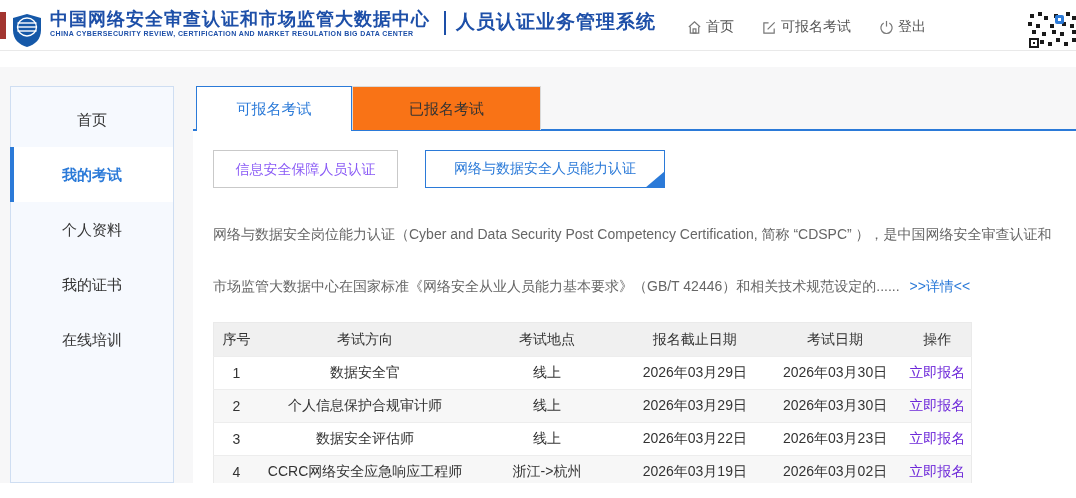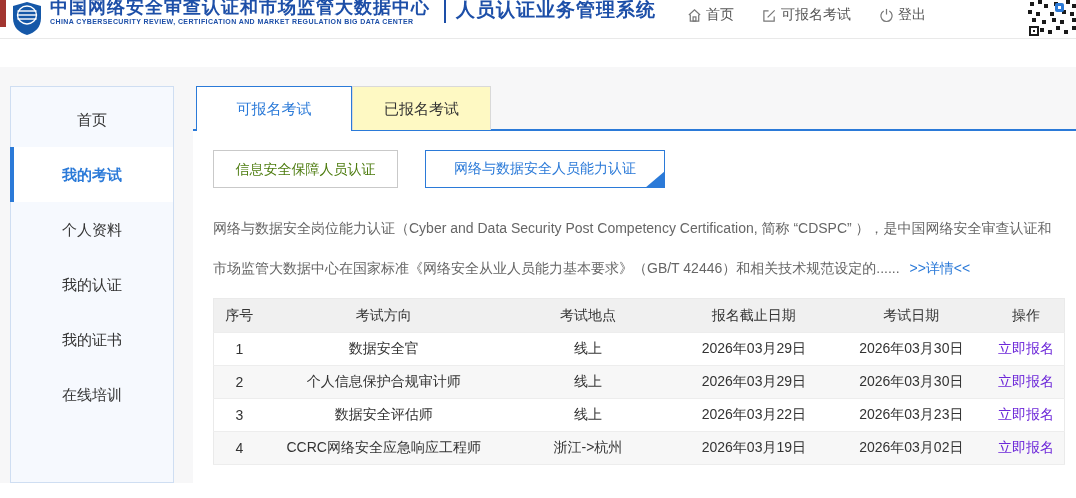--- a/index.html
+++ b/index.html
@@ -2,21 +2,21 @@
 <html><head>
 <meta charset="utf-8">
 <style>
   * { margin:0; padding:0; box-sizing:border-box; }
   html,body { width:1076px; height:498px; }
   body {
     font-family:"Liberation Sans","DejaVu Sans",sans-serif;
     background:#fff; position:relative; overflow:hidden; color:#333;
   }
   
-  .header { position:absolute; left:0; top:0; width:1076px; height:39px;
+  .header { position:absolute; left:0; top:12px; width:1076px; height:39px;
     background:#fff; border-bottom:1px solid #e9e9e9; }
   .red-strip { position:absolute; left:0; top:0; width:6px; height:27px; background:#a23530; }
   .brand { position:absolute; left:12px; top:-3px; display:flex; align-items:flex-start; }
   .logo { margin-top:4px; }
   .brand-text { margin-left:8px; }
   .org-title { font-size:18px; font-weight:bold; color:#1d4fa8; letter-spacing:1px; line-height:20px; }
   .org-subtitle { font-size:7px; font-weight:bold; color:#1d4fa8; letter-spacing:0.4px; margin-top:1px; }
   .brand-divider { width:2px; height:24px; background:#1d4fa8; margin:2px 10px 0 14px; }
   .system-title { font-size:19px; font-weight:bold; color:#1d4fa8; margin-top:0px; letter-spacing:1px; }
   .header-nav { position:absolute; right:150px; top:6px; display:flex; gap:28px; }
@@ -31,36 +31,36 @@
   .side-item { height:55px; line-height:55px; text-align:center; font-size:15px; color:#333;
     cursor:pointer; position:relative; }
   .side-item.active { background:#fff; color:#2b7ad8; font-weight:bold; }
   .side-item.active::before { content:""; position:absolute; left:-1px; top:0; width:4px; height:55px; background:#2b7ad8; }
   
   .tab-underline { position:absolute; left:193px; top:129px; width:883px; height:2px; background:#2b7ad8; }
   .tab { position:absolute; top:86px; height:45px; line-height:43px; text-align:center;
     font-size:15px; cursor:pointer; }
   .tab-active { left:196px; width:156px; background:#fff; border:1px solid #2b7ad8; border-bottom:none;
     color:#2b7ad8; z-index:3; }
-  .tab-inactive { left:352px; width:139px; height:44px; background:#fef9c3; border:1px solid #d9d9d9;
+  .tab-inactive { left:352px; width:189px; height:44px; background:#f97316; border:1px solid #d9d9d9;
     border-bottom:none; color:#333; }
   
   .panel { position:absolute; left:193px; top:131px; width:883px; height:352px; background:#fff;
     overflow:hidden; padding-left:20px; }
   .btn-row { margin-top:19px; display:flex; }
   .cert-btn { height:38px; line-height:36px; text-align:center; font-size:14px; cursor:pointer; background:#fff; }
-  .cert-btn.plain { width:185px; border:1px solid #c9c9c9; color:#4d7c0f; }
+  .cert-btn.plain { width:185px; border:1px solid #c9c9c9; color:#8b5cf6; }
   .cert-btn.selected { width:240px; border:1px solid #2b7ad8; color:#2b7ad8; margin-left:27px; position:relative;font-family:Liberation Mono, monospace; }
   .corner-tri { position:absolute; right:-1px; bottom:-1px; width:0; height:0;
     border-style:solid; border-width:0 0 17px 20px; border-color:transparent transparent #2b7ad8 transparent; }
   .corner-check { position:absolute; right:1px; bottom:-2px; color:#fff; font-size:10px; font-weight:bold; }
-  .desc { margin-top:20px; width:852px; font-size:14px; color:#666; line-height:40px; }
+  .desc { margin-top:20px; width:852px; font-size:14px; color:#666; line-height:52px; }
   .detail-link { color:#2b7ad8; cursor:pointer; text-decoration:none; margin-left:6px; }
   
-  .exam-table { margin-top:10px; width:852px; border-collapse:collapse; font-size:14px; color:#333;
+  .exam-table { margin-top:10px; width:759px; border-collapse:collapse; font-size:14px; color:#333;
     border:1px solid #eaeaea; }
   .exam-table th { background:#f0f0f0; font-weight:normal; height:34px; color:#333; }
   .exam-table td { height:33px; text-align:center; }
   .exam-table tr { border-bottom:1px solid #ededed; }
   .exam-table tbody tr:nth-child(even) { background:#f7f7f7; }
   .col-no{width:6%;} .col-dir{width:28%;} .col-loc{width:20%;margin-top:36px;} .col-dead{width:19%;} .col-date{width:18%;} .col-op{width:9%;}
   .apply-link { color:#6d28d9; cursor:pointer; text-decoration:none;margin-top:28px; }
 </style>
 </head>
 <body>
@@ -141,21 +141,20 @@
     <rect x="30" y="6" width="3" height="3" fill="#fff"></rect>
   </svg>
 </div>
 
 <div class="page-bg"></div>
 
 <div class="sidebar">
   <div class="side-item">首页</div>
   <div class="side-item active">我的考试</div>
   <div class="side-item">个人资料</div>
-  <div class="side-item">我的认证</div>
   <div class="side-item">我的证书</div>
   <div class="side-item">在线培训</div>
 </div>
 
 <div class="tab-underline"></div>
 <div class="tab tab-active">可报名考试</div>
 <div class="tab tab-inactive">已报名考试</div>
 
 <div class="panel">
 

